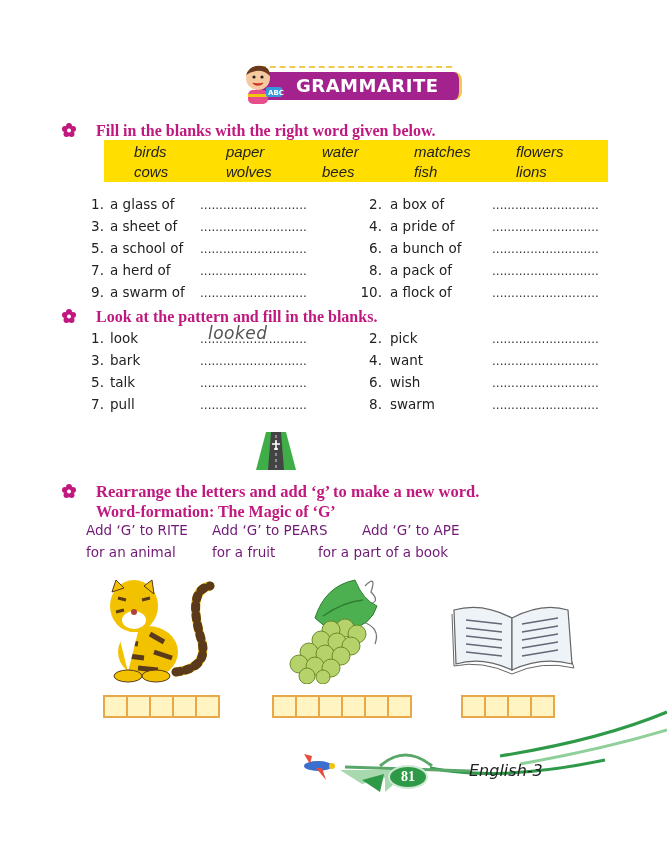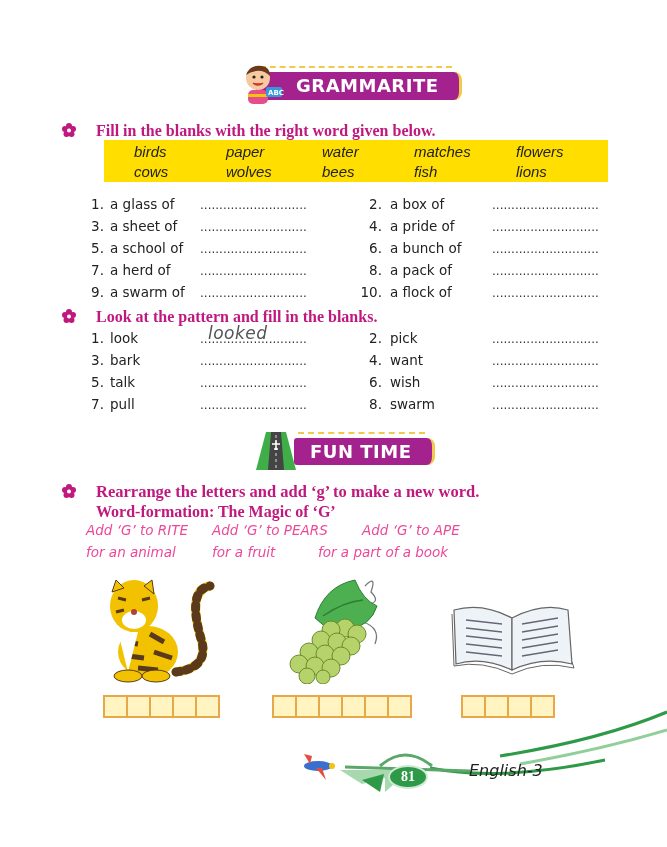--- a/index.html
+++ b/index.html
@@ -29,21 +29,21 @@
 
   .wordbox { position: absolute; left: 104px; top: 140px; width: 504px; height: 42px; background: #ffde00; }
   .wordbox span { position: absolute; font-style: italic; font-size: 15px; color: #222; }
 
   .row { position: absolute; font-family: "DejaVu Sans", sans-serif; font-size: 13.5px; color: #222; white-space: nowrap; }
   .num { position: absolute; text-align: right; width: 22px; }
   .dots { position: absolute; letter-spacing: 0px; color: #333; font-size: 12px; }
   .handwriting { position: absolute; font-family: "DejaVu Sans", sans-serif; font-style: italic; font-size: 17px; color: #555;
     letter-spacing: 0.5px; font-weight: 300; }
 
-  .plain { position: absolute; font-family: "DejaVu Sans", sans-serif; font-size: 13.5px; color: #ec4899; white-space: nowrap; font-style: italic; }
+  .plain { position: absolute; font-family: "DejaVu Sans", sans-serif; font-size: 13.5px; color: #701a75; white-space: nowrap; }
 
   .pic { position: absolute; }
   .boxes { position: absolute; display: flex; height: 23px; border: 2px solid #e8a84a; border-right: none; background: #fff4c2; }
   .boxes .cell { width: 23px; height: 100%; border-right: 2px solid #e8a84a; }
 
   .footer-svg { position: absolute; left: 0; top: 700px; }
   .pageno { position: absolute; left: 388px; top: 765px; width: 40px; height: 24px; border-radius: 50%;
     background: #2e9a48; border: 2px solid #cfe9d4; color: #fff; font-family: "Liberation Serif", serif;
     font-size: 14px; text-align: center; line-height: 20px; font-weight: bold; }
   .subject { position: absolute; left: 469px; top: 761px; font-family: "DejaVu Sans", sans-serif; font-style: italic; font-size: 16px; color: #222; }
@@ -201,21 +201,20 @@
   <span class="dots" style="left:132px;top:2px">............................</span>
 </div>
 
 <div class="banner" id="funtime">
   <svg class="runway" viewBox="0 0 40 38">
     <polygon points="10,0 30,0 40,38 0,38" fill="#3fae49"></polygon>
     <polygon points="15,0 25,0 28,38 12,38" fill="#444"></polygon>
     <line x1="20" y1="3" x2="20" y2="36" stroke="#ddd" stroke-width="1" stroke-dasharray="3,3"></line>
     <path d="M20 8 L20 18 M16 12 L24 12 M18 17 L22 17" stroke="#fff" stroke-width="1.5"></path>
   </svg>
-  <div class="banner-strip">FUN TIME</div>
 </div>
 
 <div class="instr" style="top:482px;">
   <svg class="flower" viewBox="0 0 14 14">
     <g fill="#c0187e">
         <circle cx="7" cy="3" r="3"></circle>
         <circle cx="11" cy="6" r="3"></circle>
         <circle cx="9.5" cy="11" r="3"></circle>
         <circle cx="4.5" cy="11" r="3"></circle>
         <circle cx="3" cy="6" r="3"></circle>

